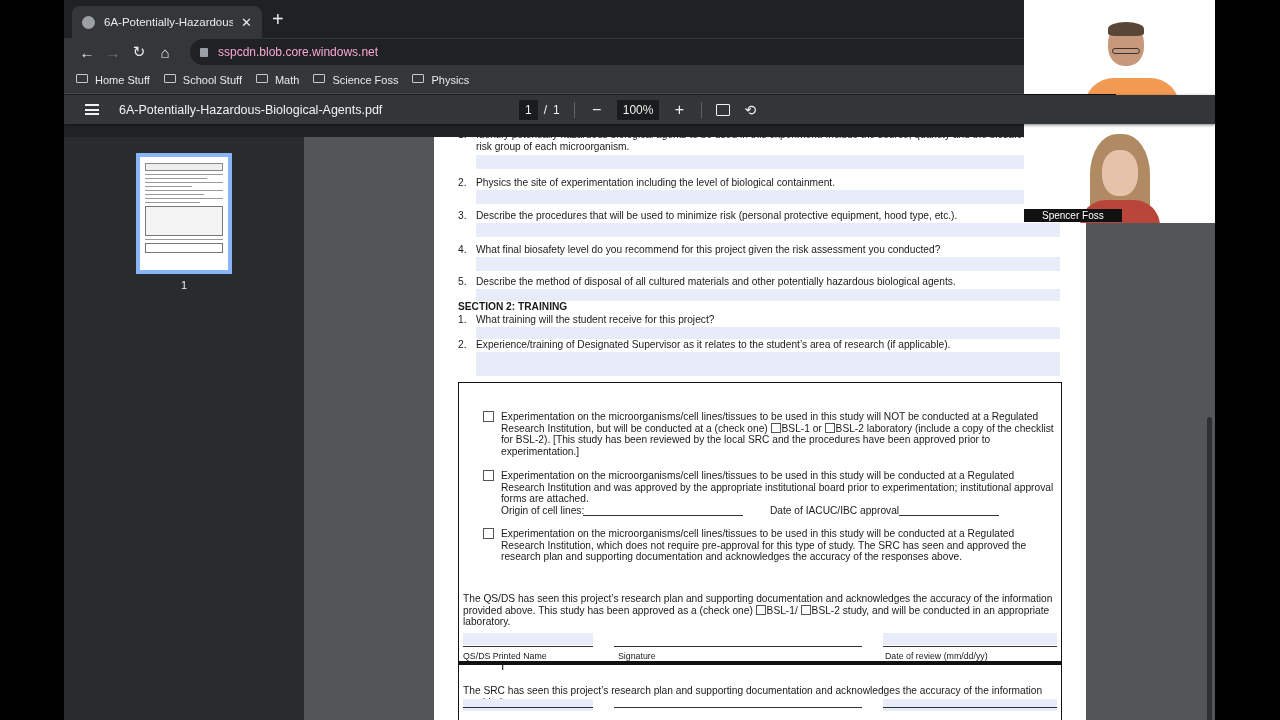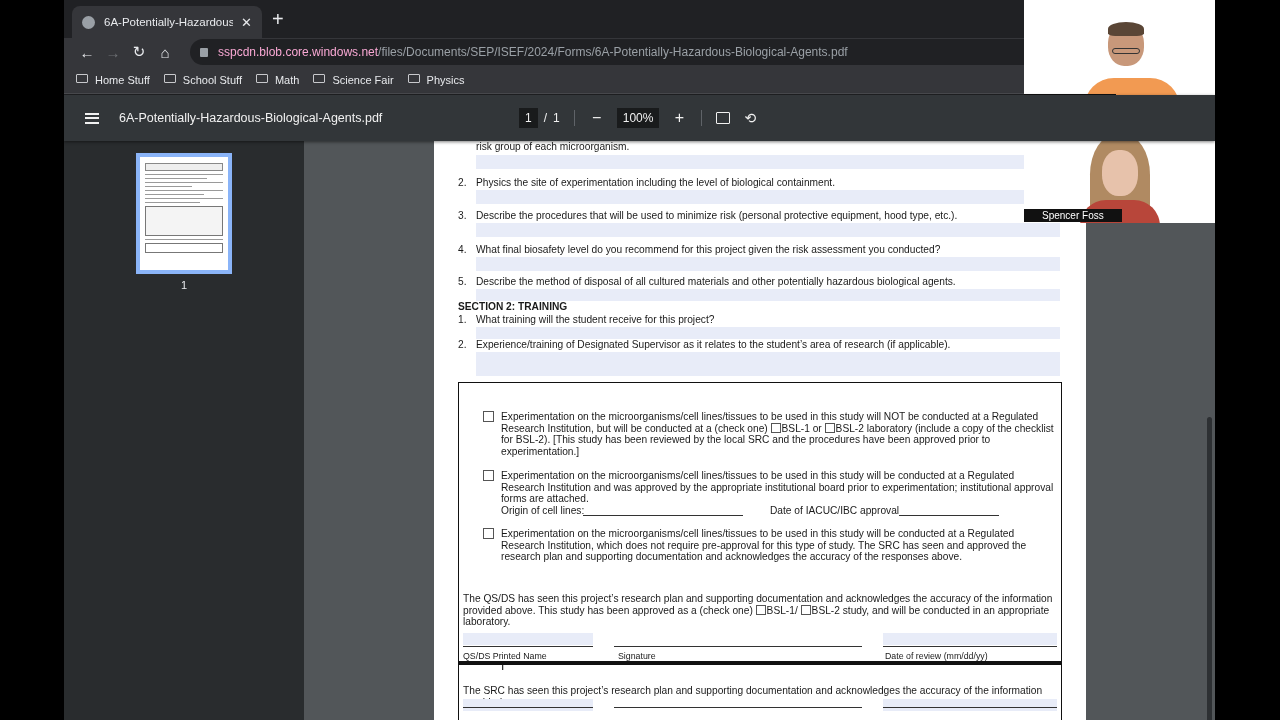--- a/index.html
+++ b/index.html
@@ -21,21 +21,21 @@
   .omnibox { margin-left: 12px; height: 26px; width: 900px; background: #202124; border-radius: 13px; display: flex; align-items: center; padding-left: 10px; font-size: 12px; color: #e8eaed; }
   .omnibox .lock { width: 8px; height: 9px; background: #9aa0a6; border-radius: 1px; margin-right: 10px; position: relative; }
   .omnibox .host { color: #f9a8d4; }
   .omnibox .path { color: #9aa0a6; }
 
   .bookmarks { height: 28px; background: #35363a; display: flex; align-items: center; padding-left: 12px; border-bottom: 1px solid #4a4b4f; }
   .bm { display: flex; align-items: flex-start; color: #e8eaed; font-size: 11px; margin-right: 14px; }
   .bm .folder { width: 12px; height: 9px; border: 1.5px solid #c8c9cc; border-radius: 1px; margin-right: 7px; position: relative; }
 
   
-  .pdf-toolbar { position: absolute; top: 95px; left: 0; width: 1151px; height: 46px; background: #323639; display: flex; align-items: center; box-shadow: 0 1px 3px rgba(0,0,0,.5); z-index: 2; }
+  .pdf-toolbar { position: absolute; top: 95px; left: 0; width: 1151px; height: 29px; background: #323639; display: flex; align-items: center; box-shadow: 0 1px 3px rgba(0,0,0,.5); z-index: 2; }
   .hamburger { width: 14px; height: 11px; margin-left: 21px; display: flex; flex-direction: column; justify-content: space-between; }
   .hamburger span { display: block; height: 2px; background: #f1f1f1; }
   .pdf-title { margin-left: 20px; color: #f1f1f1; font-size: 12.5px; }
   .pdf-controls { position: absolute; left: 455px; display: flex; align-items: center; color: #f1f1f1; font-size: 12px; }
   .pageinput { background: #191b1c; padding: 3px 6px; }
   .sep { width: 1px; height: 16px; background: #5f6368; margin: 0 14px; }
   .zoombtn { font-size: 16px; width: 16px; text-align: center; }
   .zoomval { background: #191b1c; padding: 3px 6px; margin: 0 12px; }
   .fitbtn { width: 14px; height: 12px; border: 1.5px solid #f1f1f1; border-radius: 1px; }
   .rotbtn { font-size: 14px; margin-left: 14px; }
@@ -90,40 +90,39 @@
     </div>
 
     <div class="toolbar">
       <span class="navbtn">←</span>
       <span class="navbtn disabled">→</span>
       <span class="navbtn">↻</span>
       <span class="navbtn">⌂</span>
       <div class="omnibox">
         <span class="lock"></span>
         <span class="host">sspcdn.blob.core.windows.net</span>
-          <span class="path">/files/Documents/SEP/ISEF/2024/Forms/6A-Potentially-Hazardous-Biological-Agents.pdf</span>
       </div>
     </div>
 
     <div class="bookmarks">
       <div class="bm">
           <span class="folder"></span>
           <span>Home Stuff</span>
         </div>
       <div class="bm">
           <span class="folder"></span>
           <span>School Stuff</span>
         </div>
       <div class="bm">
           <span class="folder"></span>
           <span>Math</span>
         </div>
       <div class="bm">
           <span class="folder"></span>
-          <span>Science Fair</span>
+          <span>Science Foss</span>
         </div>
       <div class="bm">
           <span class="folder"></span>
           <span>Physics</span>
         </div>
     </div>
 
     <div class="pdf-toolbar">
       <div class="hamburger">
           <span></span>

